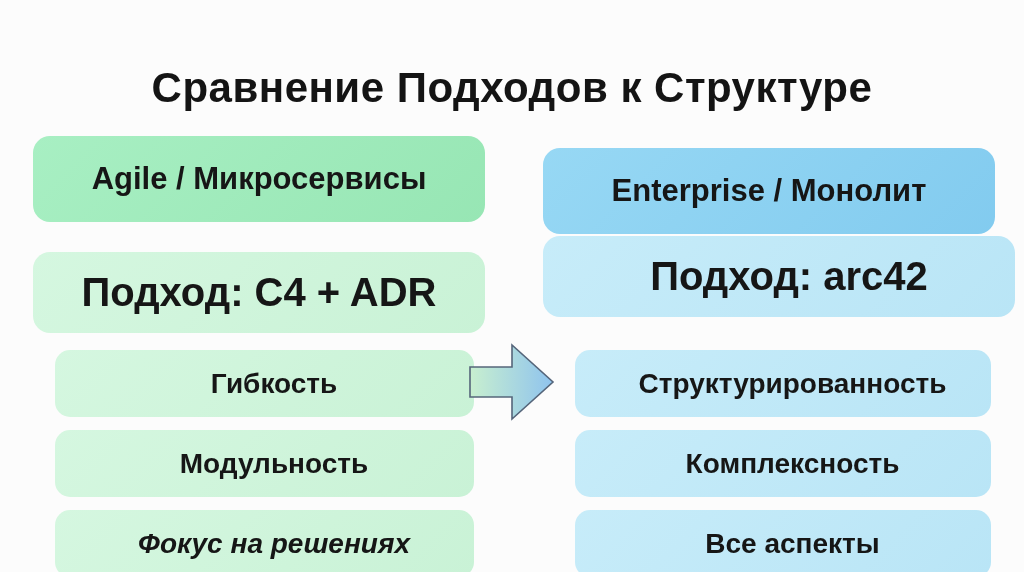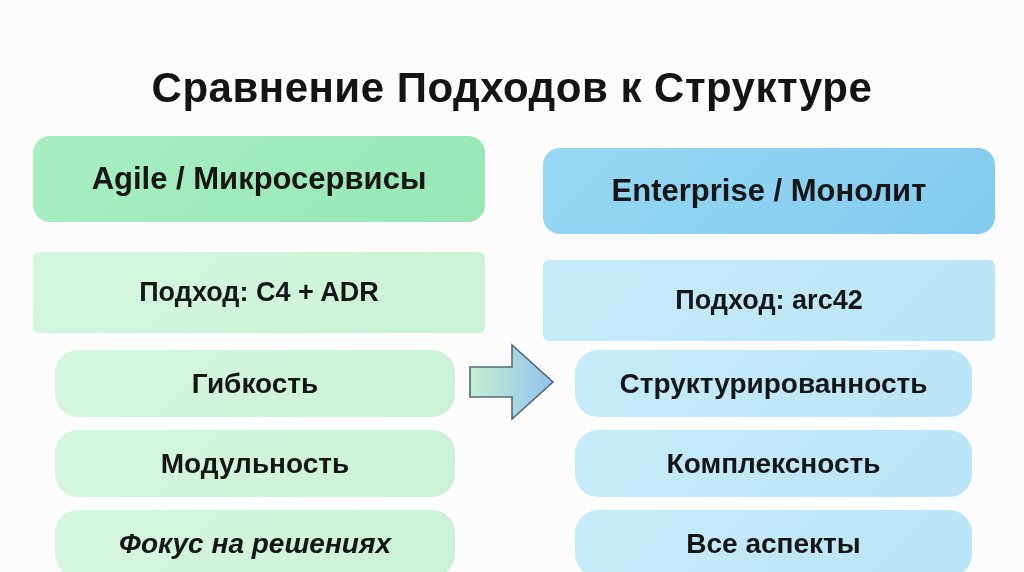--- a/index.html
+++ b/index.html
@@ -42,27 +42,28 @@
   }
   .hdr {
     width: 452px;
     height: 86px;
     border-radius: 17px;
     font-size: 31px;
   }
   .sub {
     width: 452px;
     height: 81px;
-    border-radius: 6px;
-    font-size: 27px;
+    border-radius: 17px;
+    font-size: 40px;
   }
   .item {
     height: 67px;
-    border-radius: 23px;
+    border-radius: 15px;
     font-size: 28px;
+    padding-left: 19px;
   }
   .item.left-i  { width: 400px; left: 55px; }
   .item.right-i { width: 397px; left: 575px; }
 
   .green-h { background: linear-gradient(135deg, #a8efc3 0%, #97e6b4 100%); }
   .green-l { background: linear-gradient(135deg, #d5f7e0 0%, #c9f2d6 100%); }
   .blue-h  { background: linear-gradient(135deg, #97d8f4 0%, #82cbef 100%); }
   .blue-l  { background: linear-gradient(135deg, #c7ecf9 0%, #b9e5f6 100%); }
 
   .arrow-wrap {
@@ -85,21 +86,21 @@
   <div class="box sub green-l" style="left:33px; top:212px;">Подход: C4 + ADR</div>
 
   <div class="box item left-i green-l" style="top:310px;">Гибкость</div>
 
   <div class="box item left-i green-l" style="top:390px;">Модульность</div>
 
   <div class="box item left-i green-l" style="top:470px;font-style:italic;">Фокус на решениях</div>
 
   <div class="box hdr blue-h" style="left:543px; top:108px;">Enterprise / Монолит</div>
 
-  <div class="box sub blue-l" style="left:543px; top:220px;">Подход: arc42</div>
+  <div class="box sub blue-l" style="left:543px; top:196px;padding-left:20px;">Подход: arc42</div>
 
   <div class="box item right-i blue-l" style="top:310px;">Структурированность</div>
 
   <div class="box item right-i blue-l" style="top:390px;">Комплексность</div>
 
   <div class="box item right-i blue-l" style="top:470px;">Все аспекты</div>
 
   <div class="arrow-wrap">
     <svg width="90" height="80" viewBox="0 0 90 80" xmlns="http://www.w3.org/2000/svg">
       <defs>

